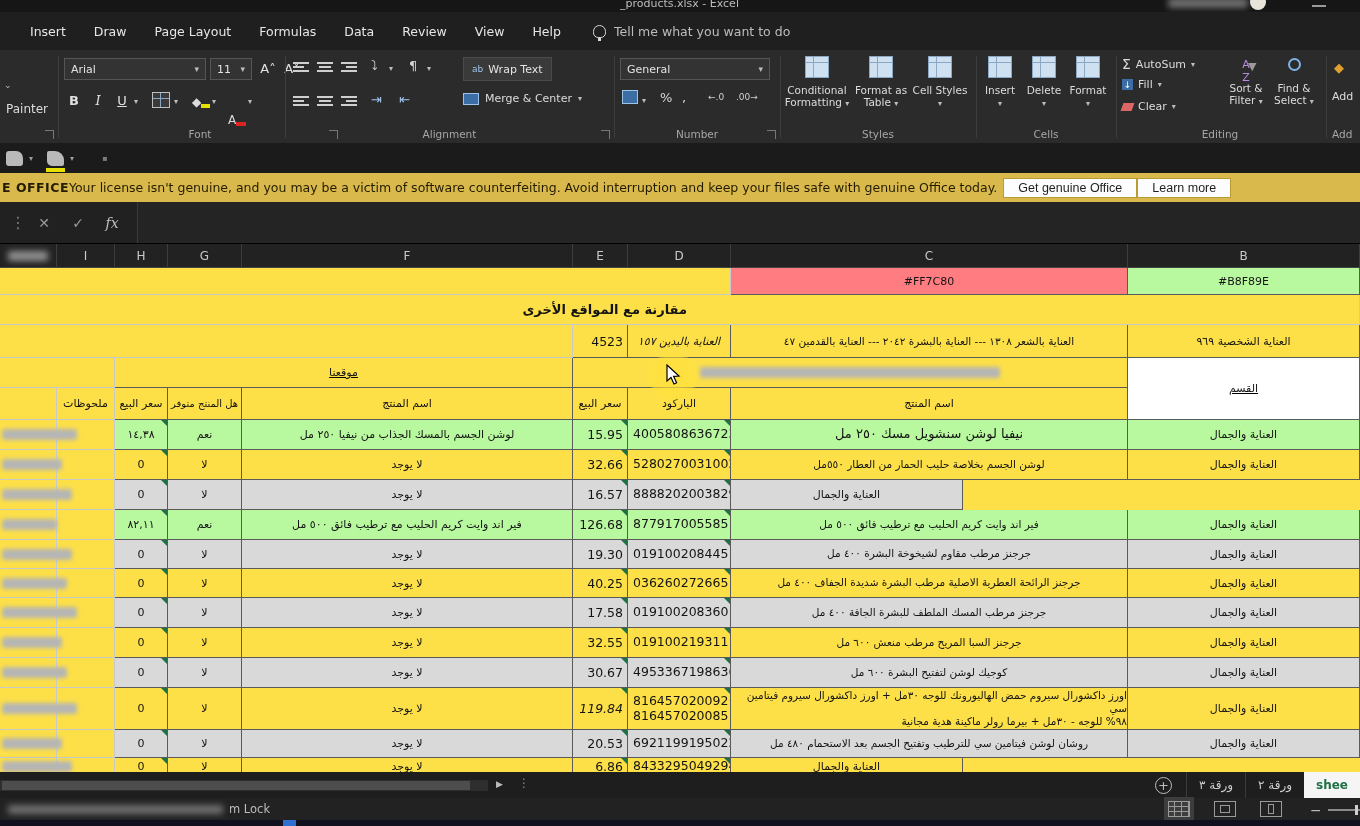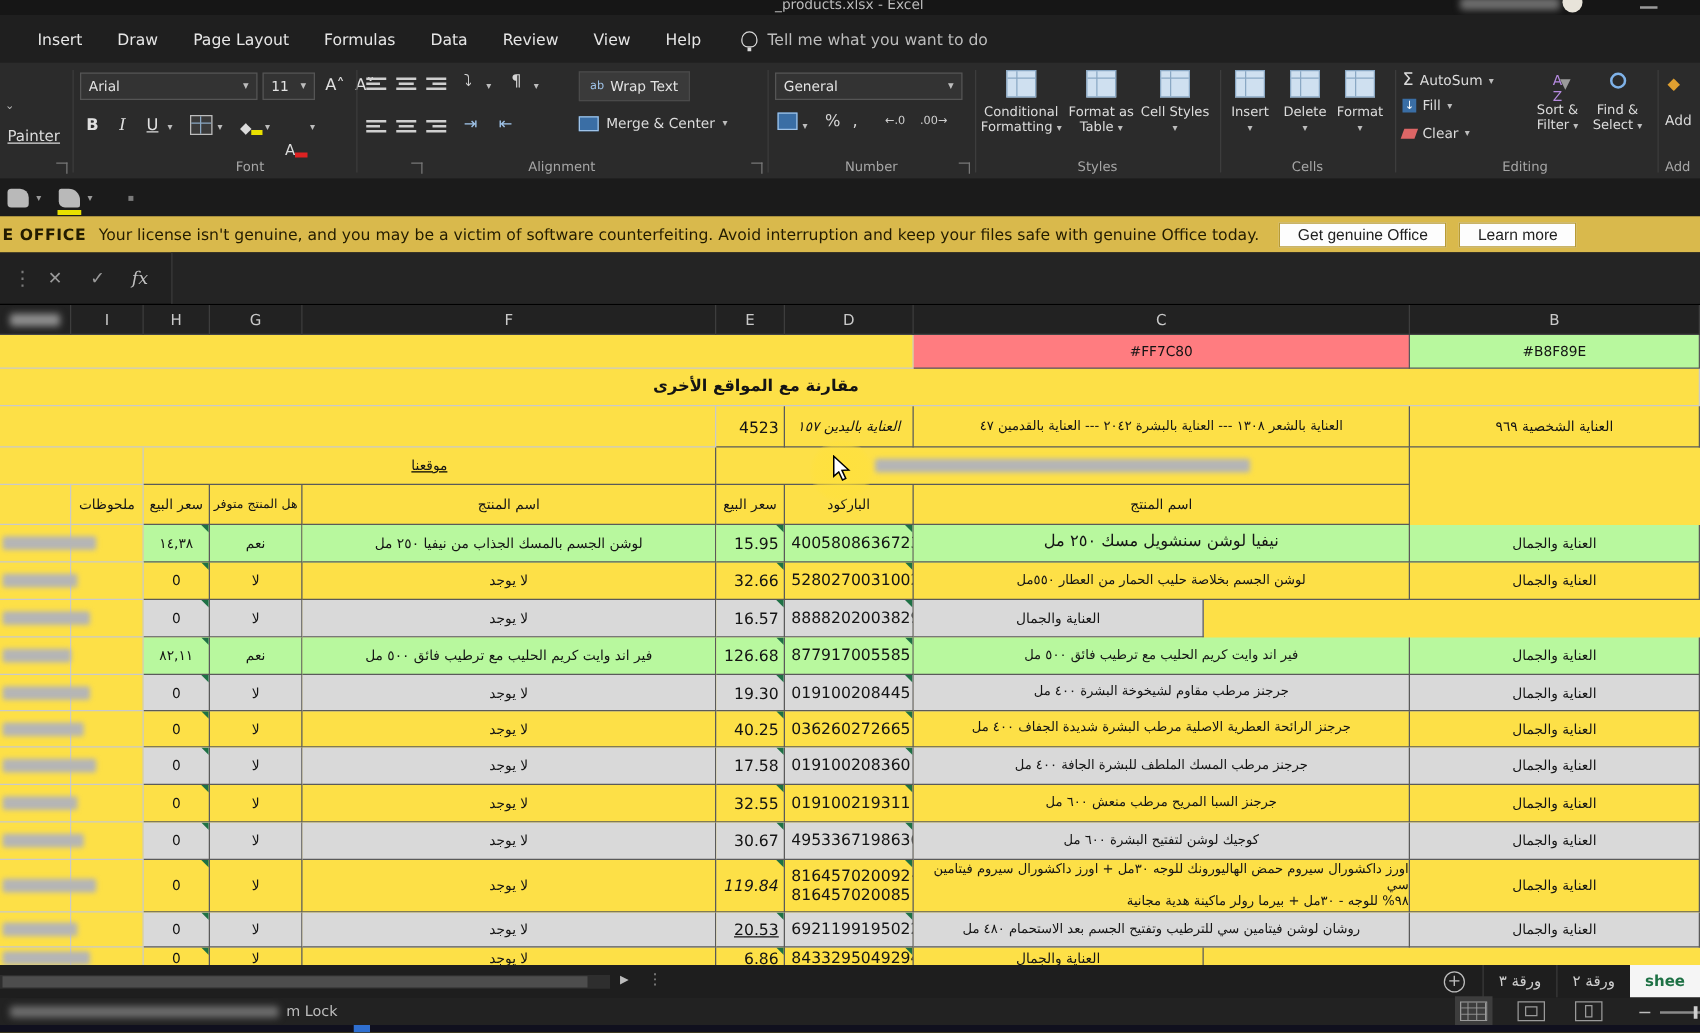--- a/index.html
+++ b/index.html
@@ -58,21 +58,21 @@
 
   
   #qat { top:143px; left:0; width:1360px; height:30px; background:#1b1b1b; display:flex; align-items:center; gap:6px; padding-left:6px; }
   .qico { width:17px; height:15px; background:#b9b9b9; border-radius:3px 7px 3px 3px; }
   .qico.bucket { position:relative; border-radius:2px 9px 2px 5px; }
   .qico.bucket:after { content:""; position:absolute; left:-1px; bottom:-6px; width:19px; height:4px; background:#e8e000; }
   .qchev { color:#9a9a9a; font-size:8px; margin-right:8px; }
 
   
   #warnbar { top:173px; left:0; width:1360px; height:29px; background:#d9b94c; color:#231c00;
-             display:flex; align-items:center; font-size:12.5px; gap:10px; }
+             display:flex; align-items:center; font-size:12.5px; }
   #warnbar .wprefix { font-weight:bold; margin-left:2px; letter-spacing:.5px; }
   .wbtn { background:#fdfdfd; border:1px solid #b89b35; color:#1f1f1f; font-size:12.5px;
           padding:2px 14px; white-space:nowrap; }
   #warn-get { margin-left:6px; }
 
   
   #fbar { top:202px; left:0; width:1360px; height:42px; background:#212121; display:flex; align-items:center;
           color:#9a9a9a; border-bottom:1px solid #000; }
   #fbar .dots { margin-left:10px; letter-spacing:1px; color:#7a7a7a; }
   #fbar .fico { width:34px; text-align:center; font-size:14px; }
@@ -169,21 +169,21 @@
     <div id="tellme">
       <span class="bulb"></span>
       <span>Tell me what you want to do</span>
     </div>
   </div>
 
   <div id="ribbon" class="abs">
 
     <div class="rgroup" style="left:0;width:56px;">
       <div class="abs" style="left:4px;top:30px;color:#bdbdbd;font-size:9px;">⌄</div>
-      <div class="abs" style="left:6px;top:52px;font-size:12px;color:#dcdcdc;text-decoration:underline;">Painter</div>
+      <div class="abs" style="left:6px;top:52px;font-size:12px;color:#dcdcdc;">Painter</div>
       <div class="launcher"></div>
     </div>
     <div class="gsep" style="left:58px;"></div>
 
     <div class="rgroup" style="left:60px;width:280px;">
       <div class="combo abs" style="left:4px;top:8px;width:142px;">
         <span>Arial</span>
           <span class="car">▾</span>
       </div>
       <div class="combo abs" style="left:150px;top:8px;width:42px;">
@@ -419,20 +419,21 @@
         <div class="cell dark rtl" style="width: 103px; font-style: italic;">العناية باليدين ١٥٧</div>
         <div class="cell dark rtl" style="width: 397px; font-size: 10.5px;">العناية بالشعر ١٣٠٨  ---  العناية بالبشرة ٢٠٤٢ --- العناية بالقدمين ٤٧</div>
         <div class="cell dark rtl" style="width: 232px;">العناية الشخصية ٩٦٩</div>
       </div>
       <div class="grow" style="height: 30px; text-decoration: underline;">
         <div class="cell " style="width: 115px;"></div>
         <div class="cell dark rtl" style="width: 458px; font-size: 11px;">موقعنا</div>
         <div class="cell dark" style="width: 555px;">
           <span class="blurbar" style="width: 300px;"></span>
         </div>
+        <div class="cell dark rtl merge-b" style="width: 232px; height: 62px;">القسم</div>
       </div>
       <div class="grow" style="height: 32px;">
         <div class="cell " style="width: 57px;"></div>
         <div class="cell rtl" style="width: 58px;">ملحوظات</div>
         <div class="cell dark rtl" style="width: 53px;">سعر البيع</div>
         <div class="cell dark rtl" style="width: 74px; font-size: 10px;">هل المنتج متوفر</div>
         <div class="cell dark rtl" style="width: 331px;">اسم المنتج</div>
         <div class="cell dark rtl" style="width: 55px;">سعر البيع</div>
         <div class="cell dark rtl" style="width: 103px;">الباركود</div>
         <div class="cell dark rtl" style="width: 397px;">اسم المنتج</div>
@@ -570,21 +571,21 @@
         <div class="cell  dark rtl" style="width: 232px;">العناية والجمال</div>
       </div>
       <div class="grow" style="height: 28px;">
         <div class="cell " style="width: 57px; overflow: visible; z-index: 3;">
           <span class="blurbar" style="width: 60px; position: absolute; left: 2px;"></span>
         </div>
         <div class="cell " style="width: 58px;"></div>
         <div class="cell bg-gray dark tri rtl" style="width: 53px;">0</div>
         <div class="cell bg-gray dark rtl" style="width: 74px;">لا</div>
         <div class="cell bg-gray dark rtl" style="width: 331px;">لا يوجد</div>
-        <div class="cell bg-gray dark tri num" style="width: 55px; text-decoration: underline;">20.53</div>
+        <div class="cell bg-gray dark tri num" style="width: 55px;">20.53</div>
         <div class="cell bg-gray dark tri bc" style="width: 103px;">6921199195022</div>
         <div class="cell bg-gray dark rtl" style="width: 397px; white-space: pre-line; line-height: 1.25; font-size: 10.5px;">روشان لوشن فيتامين سي للترطيب وتفتيح الجسم بعد الاستحمام ٤٨٠ مل</div>
         <div class="cell bg-gray dark rtl" style="width: 232px;">العناية والجمال</div>
       </div>
       <div class="grow" style="height: 18px;">
         <div class="cell " style="width: 57px; overflow: visible; z-index: 3;">
           <span class="blurbar" style="width: 70px; position: absolute; left: 2px;"></span>
         </div>
         <div class="cell " style="width: 58px;"></div>
         <div class="cell  dark tri rtl" style="width: 53px;">0</div>

